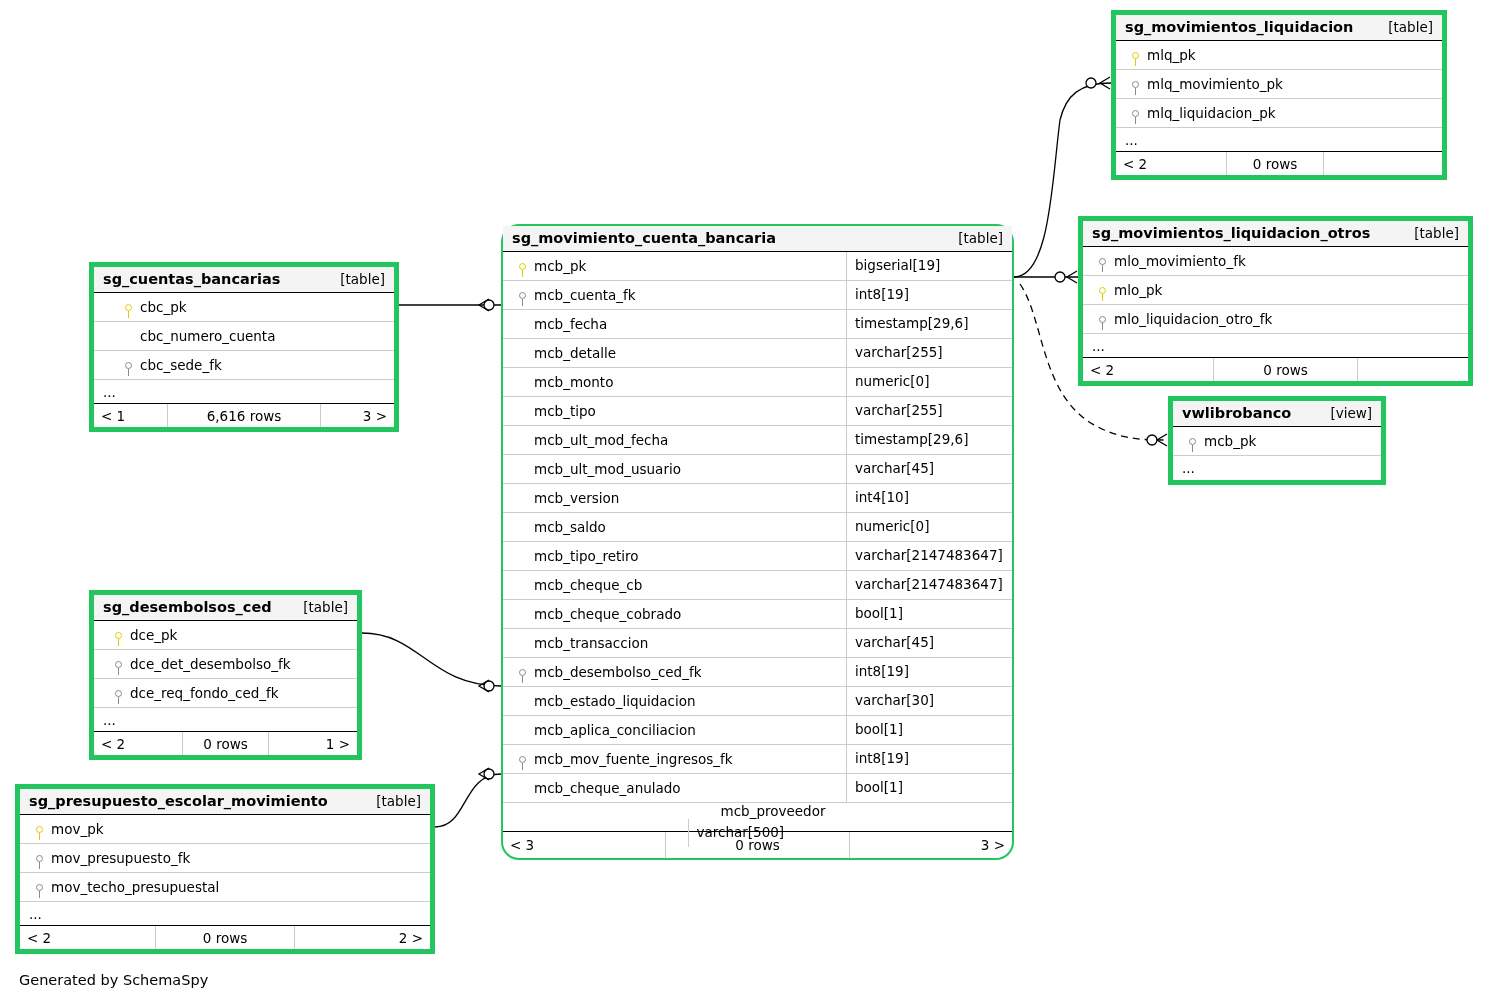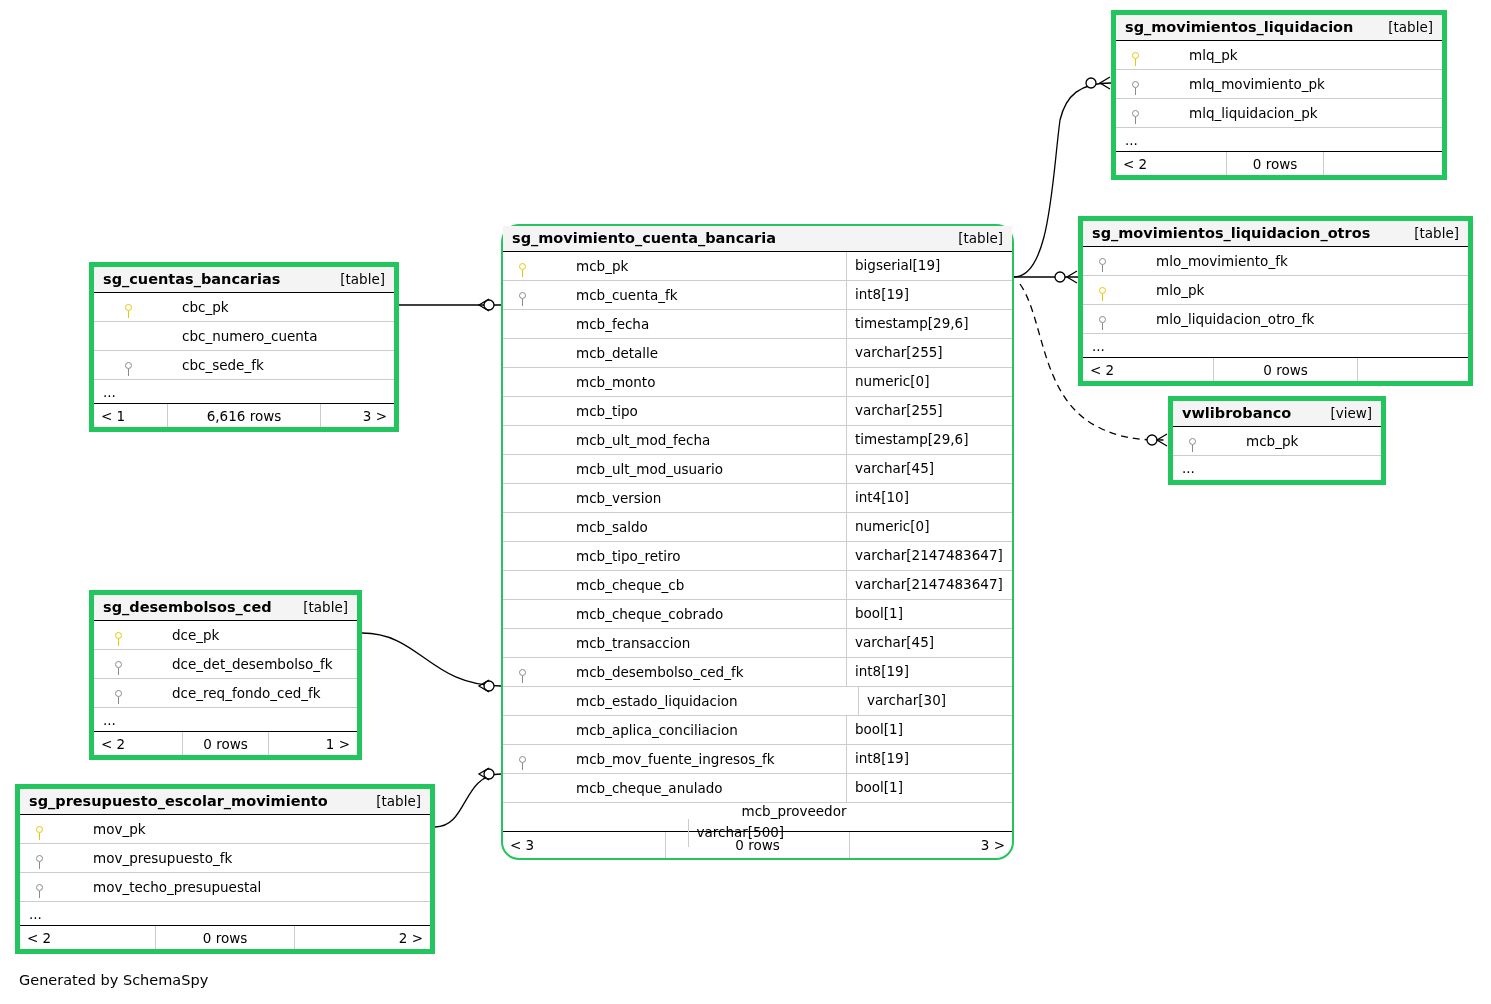--- a/index.html
+++ b/index.html
@@ -61,21 +61,20 @@
     border-bottom: 1px solid #cccccc;
     flex-direction: column;
   }
   .col-name-wrap {
     display: flex;
     align-items: center;
     flex: 1 1 auto;
     min-width: 0;
     padding-left: 9px;
     box-sizing: border-box;
-    gap: 42px;
   }
   .col-type {
     flex: 0 0 auto;
     border-left: 1px solid #cccccc;
     padding-left: 8px;
     font-size: 13.5px;
     line-height: 27px;
     box-sizing: border-box;
     height: 100%;
     white-space: nowrap;
@@ -466,21 +465,21 @@
           <span class="keyslot"><span class="key"></span></span>
           <span class="col-name">mcb_desembolso_ced_fk</span>
         </div>
       <div class="col-type" style="width:166px">int8[19]</div>
     </div>
     <div class="col-row">
       <div class="col-name-wrap">
           <span class="keyslot"></span>
           <span class="col-name">mcb_estado_liquidacion</span>
         </div>
-      <div class="col-type" style="width:154px">varchar[30]</div>
+      <div class="col-type" style="width:166px">varchar[30]</div>
     </div>
     <div class="col-row">
       <div class="col-name-wrap">
           <span class="keyslot"></span>
           <span class="col-name">mcb_aplica_conciliacion</span>
         </div>
       <div class="col-type" style="width:166px">bool[1]</div>
     </div>
     <div class="col-row">
       <div class="col-name-wrap">

